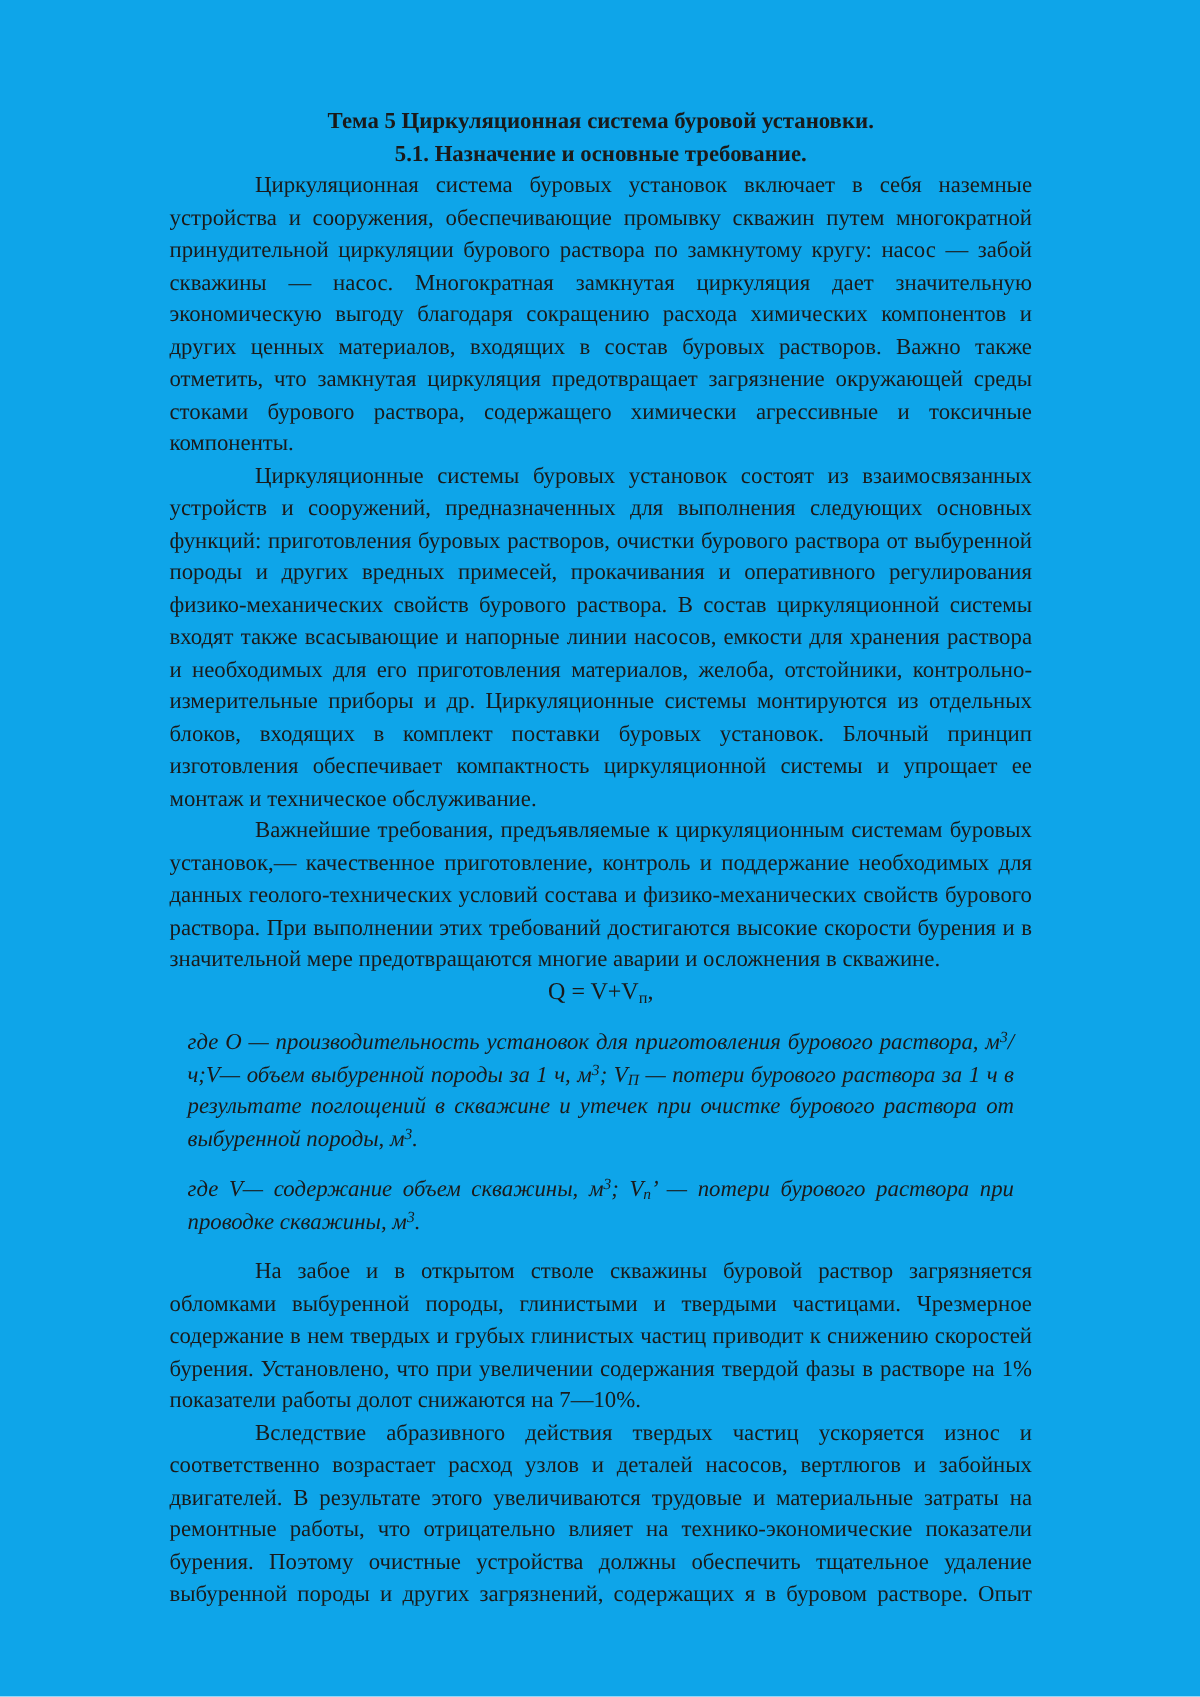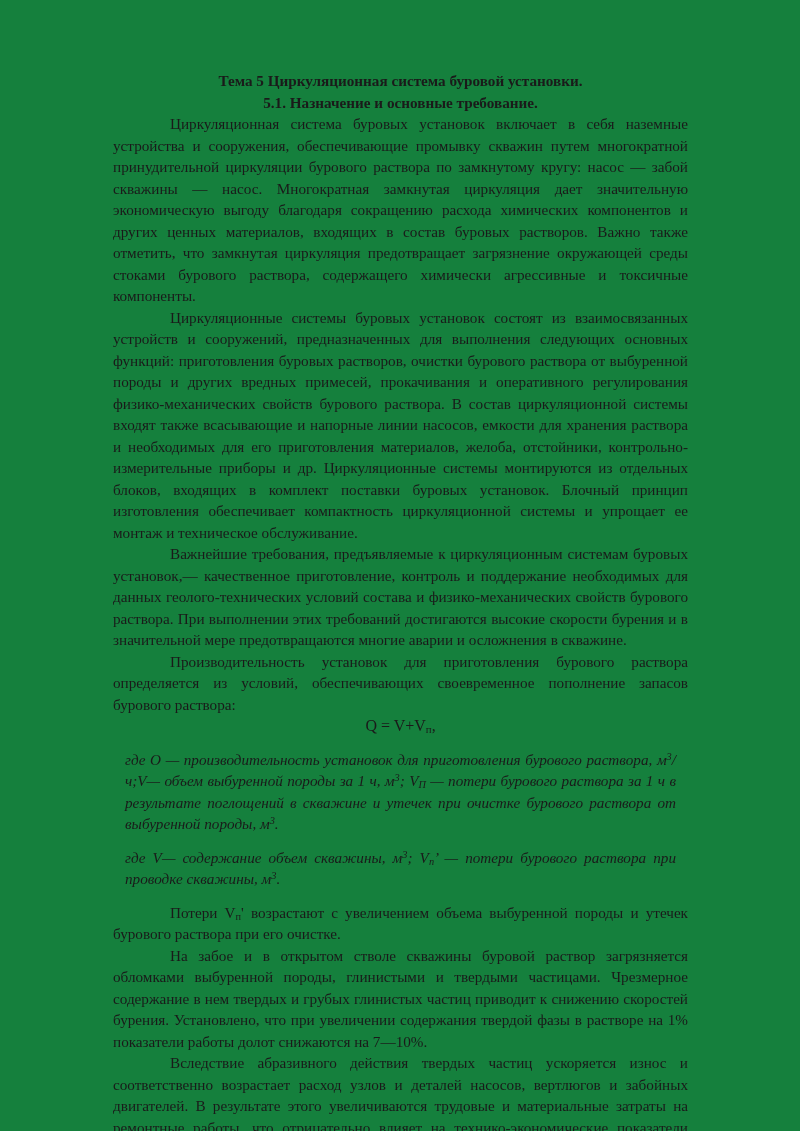--- a/index.html
+++ b/index.html
@@ -8,21 +8,21 @@
     background: #ffffff;
   }
   body {
     font-family: "Liberation Serif", "DejaVu Serif", serif;
     color: #1a1a1a;
   }
   .page {
     position: relative;
     width: 800px;
     height: 1131px;
-    background: #15803d;
+    background: #0ea5e9;
     box-sizing: border-box;
     overflow: hidden;
   }
   .content {
     position: absolute;
     left: 113px;
     top: 70px;
     width: 575px;
   }
   .heading {
@@ -75,29 +75,27 @@
 
 <div class="page">
   <div class="content">
 
     <div class="heading">Тема 5 Циркуляционная система буровой установки.</div>
     <div class="heading">5.1. Назначение и основные требование.</div>
 
     <p class="para">Циркуляционная система буровых установок включает в себя наземные устройства и сооружения, обеспечивающие промывку скважин путем многократной принудительной циркуляции бурового раствора по замкнутому кругу: насос — забой скважины — насос. Многократная замкнутая циркуляция дает значительную экономическую выгоду благодаря сокращению расхода химических компонентов и других ценных материалов, входящих в состав буровых растворов. Важно также отметить, что замкнутая циркуляция предотвращает загрязнение окружающей среды стоками бурового раствора, содержащего химически агрессивные и токсичные компоненты.</p>
     <p class="para">Циркуляционные системы буровых установок состоят из взаимосвязанных устройств и сооружений, предназначенных для выполнения следующих основных функций: приготовления буровых растворов, очистки бурового раствора от выбуренной породы и других вредных примесей, прокачивания и оперативного регулирования физико-механических свойств бурового раствора. В состав циркуляционной системы входят также всасывающие и напорные линии насосов, емкости для хранения раствора и необходимых для его приготовления материалов, желоба, отстойники, контрольно-измерительные приборы и др. Циркуляционные системы монтируются из отдельных блоков, входящих в комплект поставки буровых установок. Блочный принцип изготовления обеспечивает компактность циркуляционной системы и упрощает ее монтаж и техническое обслуживание.</p>
     <p class="para">Важнейшие требования, предъявляемые к циркуляционным системам буровых установок,— качественное приготовление, контроль и поддержание необходимых для данных геолого-технических условий состава и физико-механических свойств бурового раствора. При выполнении этих требований достигаются высокие скорости бурения и в значительной мере предотвращаются многие аварии и осложнения в скважине.</p>
-    <p class="para">Производительность установок для приготовления бурового раствора определяется из условий, обеспечивающих своевременное пополнение запасов бурового раствора:</p>
 
     <p class="formula"><span>Q = V+V</span><sub>п</sub><span>,</span></p>
 
     <p class="italic"><span>где О — производительность установок для приготовления бурового раствора, м</span><sup>3</sup><span>/ч;V— объем выбуренной породы за 1 ч, м</span><sup>3</sup><span>; V</span><sub>П</sub><span> — потери бурового раствора за 1 ч в результате поглощений в скважине и утечек при очистке бурового раствора от выбуренной породы, м</span><sup>3</sup><span>.</span></p>
 
 
 
     <p class="italic"><span>где V— содержание объем скважины, м</span><sup>3</sup><span>; V</span><sub>п</sub><span>’ — потери бурового раствора при проводке скважины, м</span><sup>3</sup><span>.</span></p>
 
-    <p class="para"><span>Потери V</span><sub>п</sub><span>' возрастают с увеличением объема выбуренной породы и утечек бурового раствора при его очистке.</span></p>
 
     <p class="para">На забое и в открытом стволе скважины буровой раствор загрязняется обломками выбуренной породы, глинистыми и твердыми частицами. Чрезмерное содержание в нем твердых и грубых глинистых частиц приводит к снижению скоростей бурения. Установлено, что при увеличении содержания твердой фазы в растворе на 1% показатели работы долот снижаются на 7—10%.</p>
     <p class="para last-justify">Вследствие абразивного действия твердых частиц ускоряется износ и соответственно возрастает расход узлов и деталей насосов, вертлюгов и забойных двигателей. В результате этого увеличиваются трудовые и материальные затраты на ремонтные работы, что отрицательно влияет на технико-экономические показатели бурения. Поэтому очистные устройства должны обеспечить тщательное удаление выбуренной породы и других загрязнений, содержащих я в буровом растворе. Опыт</p>
 
   </div>
 </div>
 
 </body></html>

